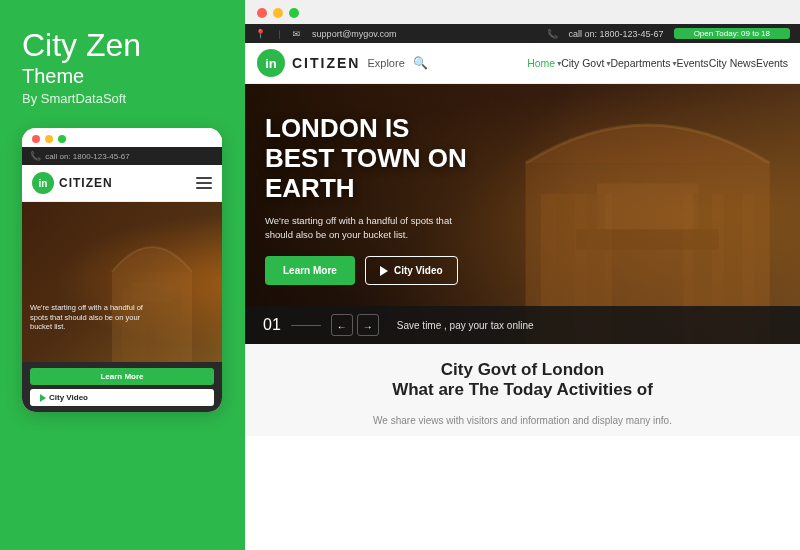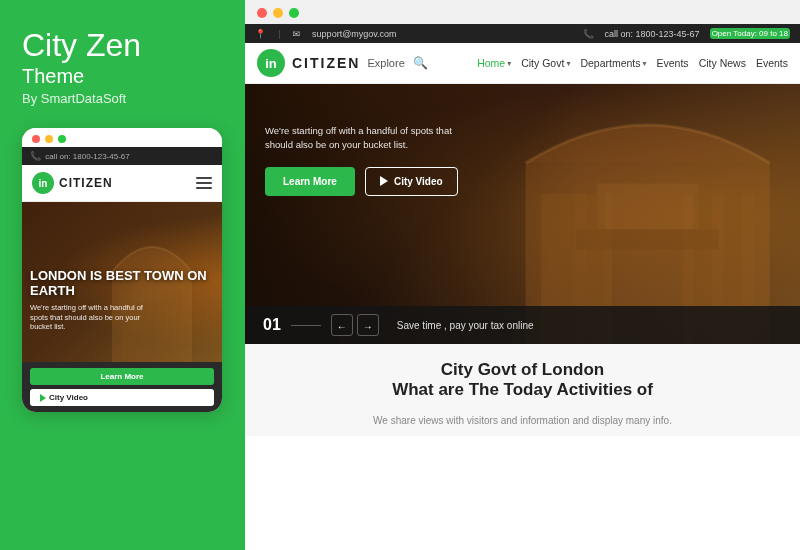--- a/index.html
+++ b/index.html
@@ -239,21 +239,21 @@
     }
     .site-topbar-right {
       display: flex;
       align-items: center;
       gap: 10px;
     }
     .open-badge {
       background: #2db84b;
       color: #fff;
       border-radius: 3px;
-      padding: 1px 2px;
+      padding: 1px 20px;
       font-size: 8px;
     }
     .topbar-divider {
       color: #555;
     }
 
     .site-navbar {
       background: #fff;
       padding: 6px 12px;
       display: flex;
@@ -287,21 +287,20 @@
       font-size: 11px;
       color: #555;
     }
     .site-logo-search {
       font-size: 12px;
       color: #777;
       margin-left: 2px;
     }
     .site-nav {
       display: flex;
-      gap: 10px;
       font-size: 10.5px;
       color: #222;
     }
     .site-nav-item {
       cursor: pointer;
       color: #333;
       display: flex;
       align-items: center;
       gap: 2px;
     }
@@ -394,21 +393,21 @@
       position: absolute;
       bottom: 0; left: 0; right: 0;
       background: rgba(20,20,20,0.85);
       padding: 8px 18px;
       display: flex;
       align-items: center;
       gap: 10px;
     }
     .hero-bottom-num {
       font-size: 16px;
-      font-weight: 700;
+      font-weight: 400;
       color: #fff;
     }
     .hero-bottom-divider {
       width: 30px; height: 1px;
       background: rgba(255,255,255,0.3);
     }
     .hero-bottom-arrows {
       display: flex;
       gap: 4px;
     }
@@ -484,21 +483,20 @@
 
       <svg class="arch-svg" width="120" height="160" viewBox="0 0 120 160">
 
         <rect x="20" y="60" width="80" height="100" fill="rgba(180,120,50,0.4)" rx="2"></rect>
         <path d="M20 60 Q60 10 100 60" fill="rgba(160,100,40,0.5)" stroke="rgba(200,150,80,0.4)" stroke-width="2"></path>
         <rect x="30" y="80" width="25" height="80" fill="rgba(140,90,30,0.5)"></rect>
         <rect x="65" y="80" width="25" height="80" fill="rgba(140,90,30,0.5)"></rect>
         <rect x="40" y="70" width="40" height="20" fill="rgba(150,100,40,0.4)"></rect>
       </svg>
       <div class="mobile-hero-text">
-        <div class="mobile-hero-title">LONDON IS BEST TOWN ON EARTH</div>
         <div class="mobile-hero-desc">We're starting off with a handful of spots that should also be on your bucket list.</div>
       </div>
       <div class="mobile-btns">
       </div>
     </div>
 
     <div style="padding:6px 8px; display:flex; flex-direction:column; gap:4px; background:#2a2a2a;">
       <button class="mobile-btn-learn">Learn More</button>
       <button class="mobile-btn-video">
         <span class="play-tri"></span>
@@ -558,20 +556,25 @@
       <rect x="100" y="100" width="100" height="45" fill="rgba(160,100,40,0.45)"></rect>
       <rect x="80" y="145" width="140" height="20" fill="rgba(120,70,20,0.4)"></rect>
 
       <rect x="60" y="110" width="18" height="170" fill="rgba(130,80,25,0.4)"></rect>
       <rect x="90" y="110" width="18" height="170" fill="rgba(130,80,25,0.35)"></rect>
       <rect x="195" y="110" width="18" height="170" fill="rgba(130,80,25,0.4)"></rect>
       <rect x="225" y="110" width="18" height="170" fill="rgba(130,80,25,0.35)"></rect>
     </svg>
 
     <div class="hero-content">
+      <div class="hero-title">
+        <span>LONDON IS</span><br>
+        <span>BEST TOWN ON</span><br>
+        <span>EARTH</span>
+      </div>
       <div class="hero-desc">We're starting off with a handful of spots that should also be on your bucket list.</div>
       <div class="hero-btns">
         <button class="btn-learn">Learn More</button>
         <button class="btn-video">
           <span class="play-icon"></span>
           <span>City Video</span>
         </button>
       </div>
     </div>
 

